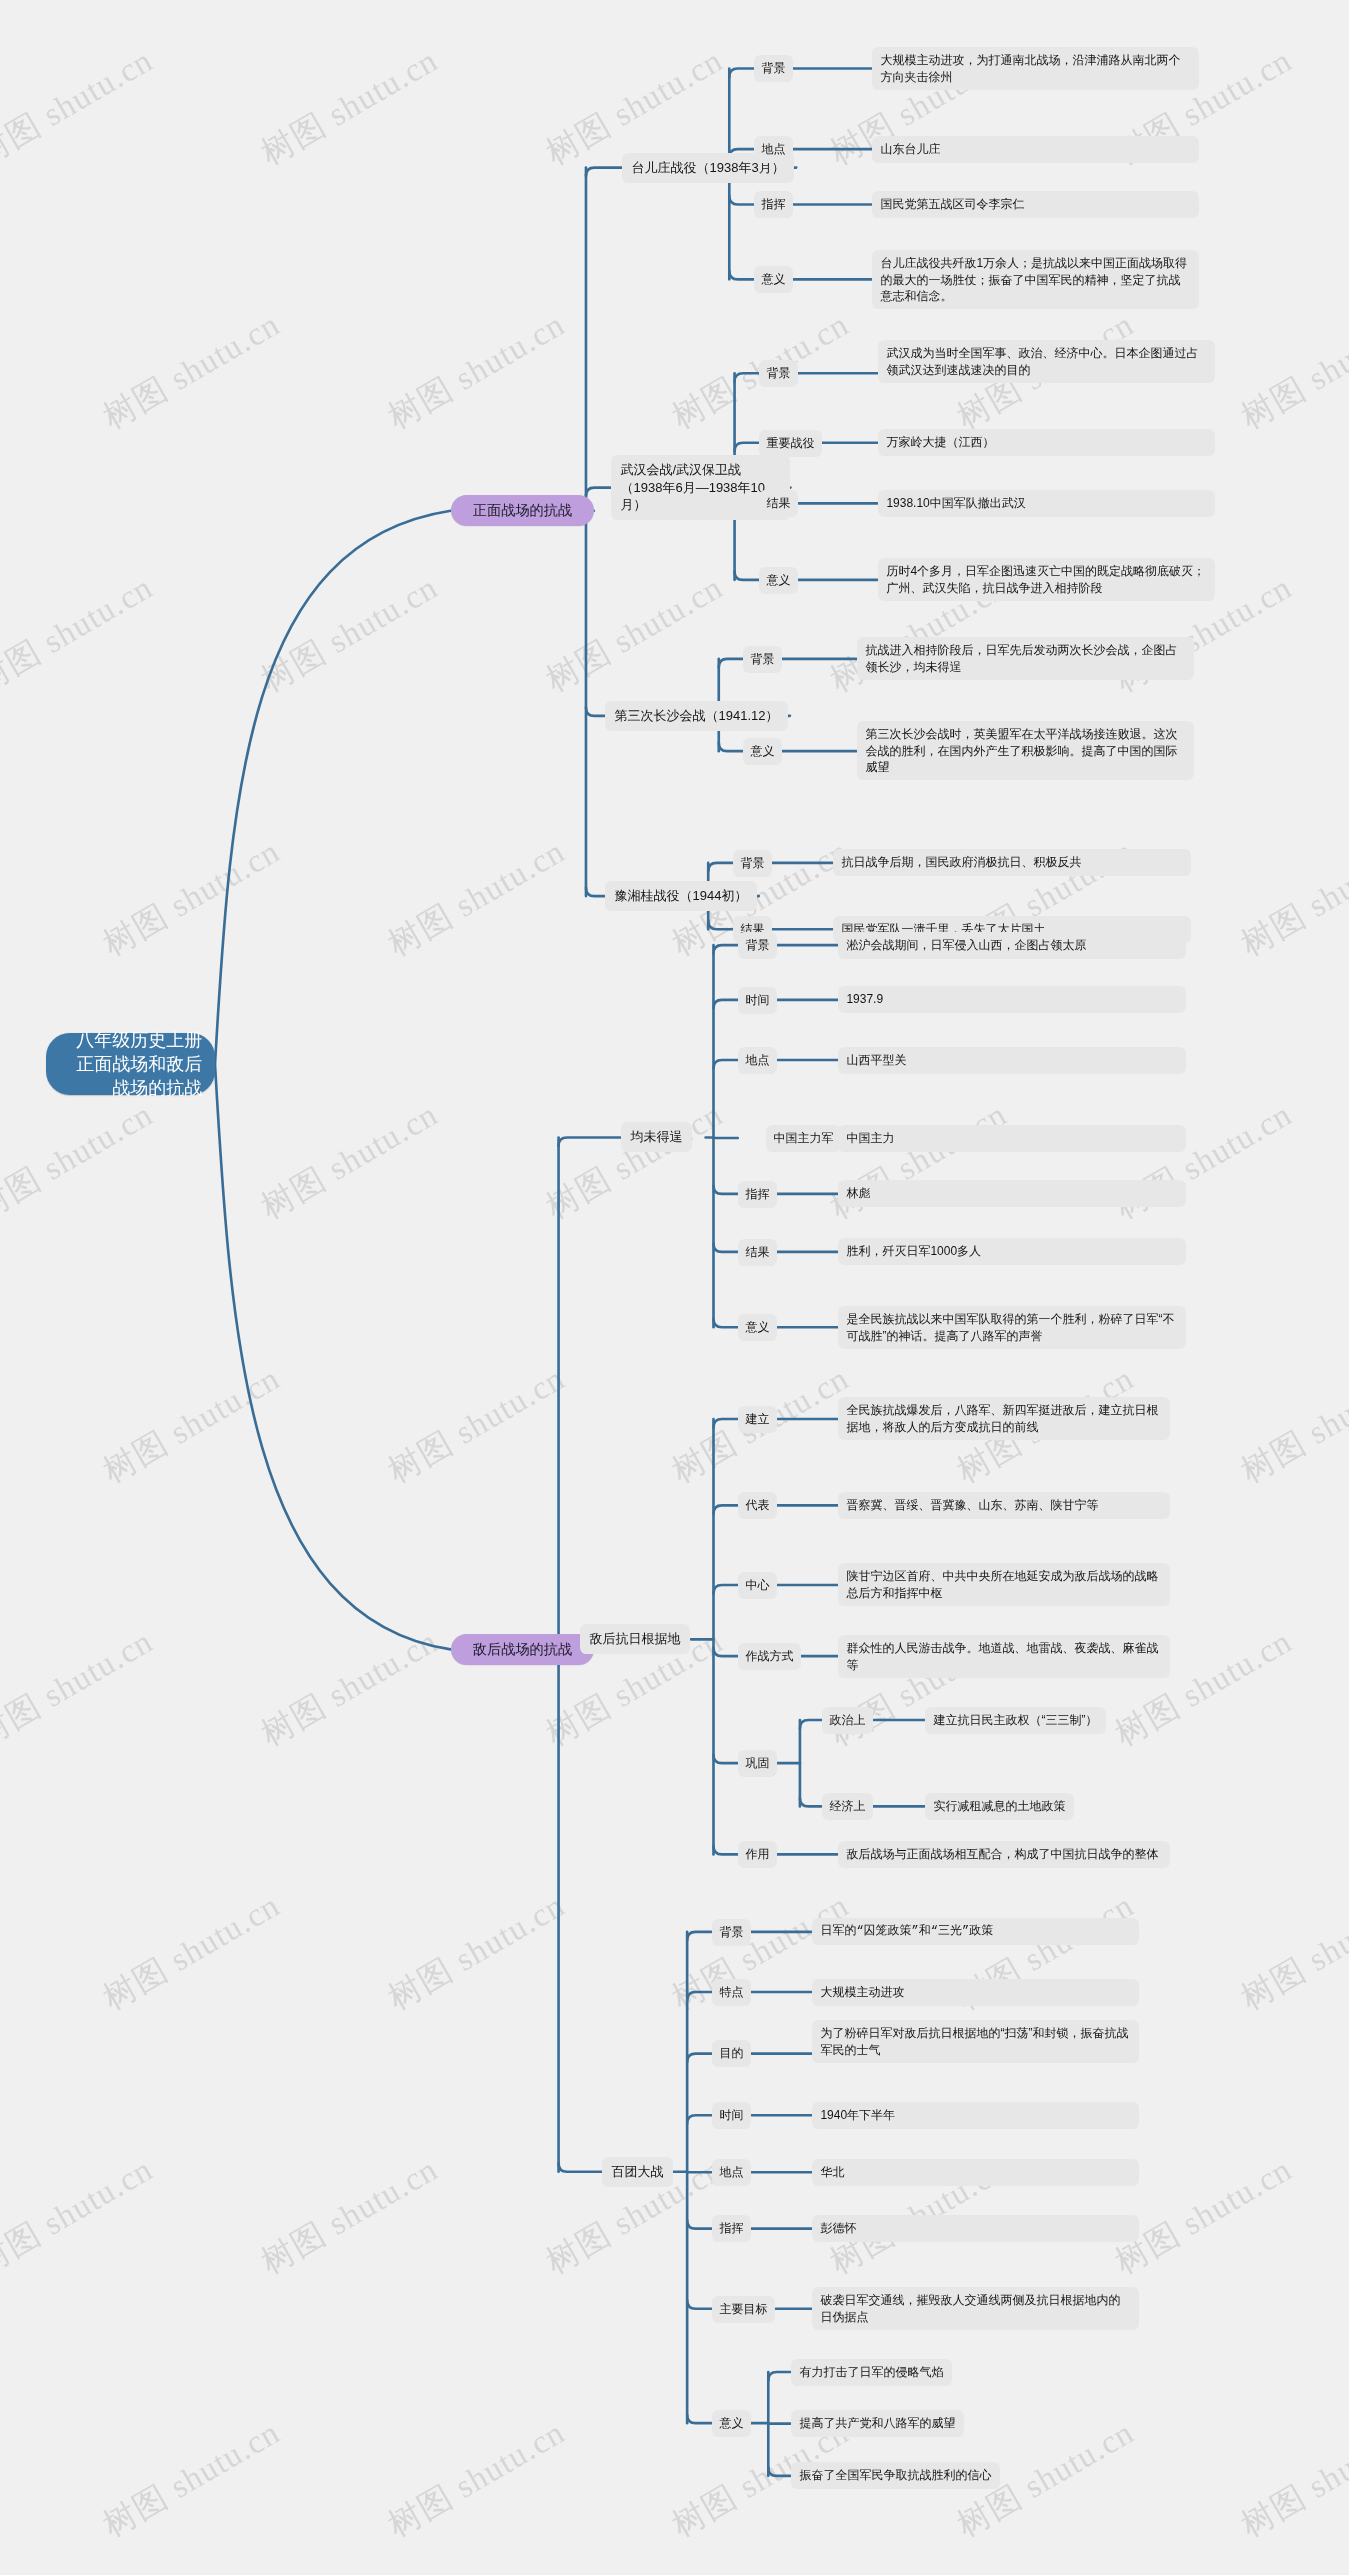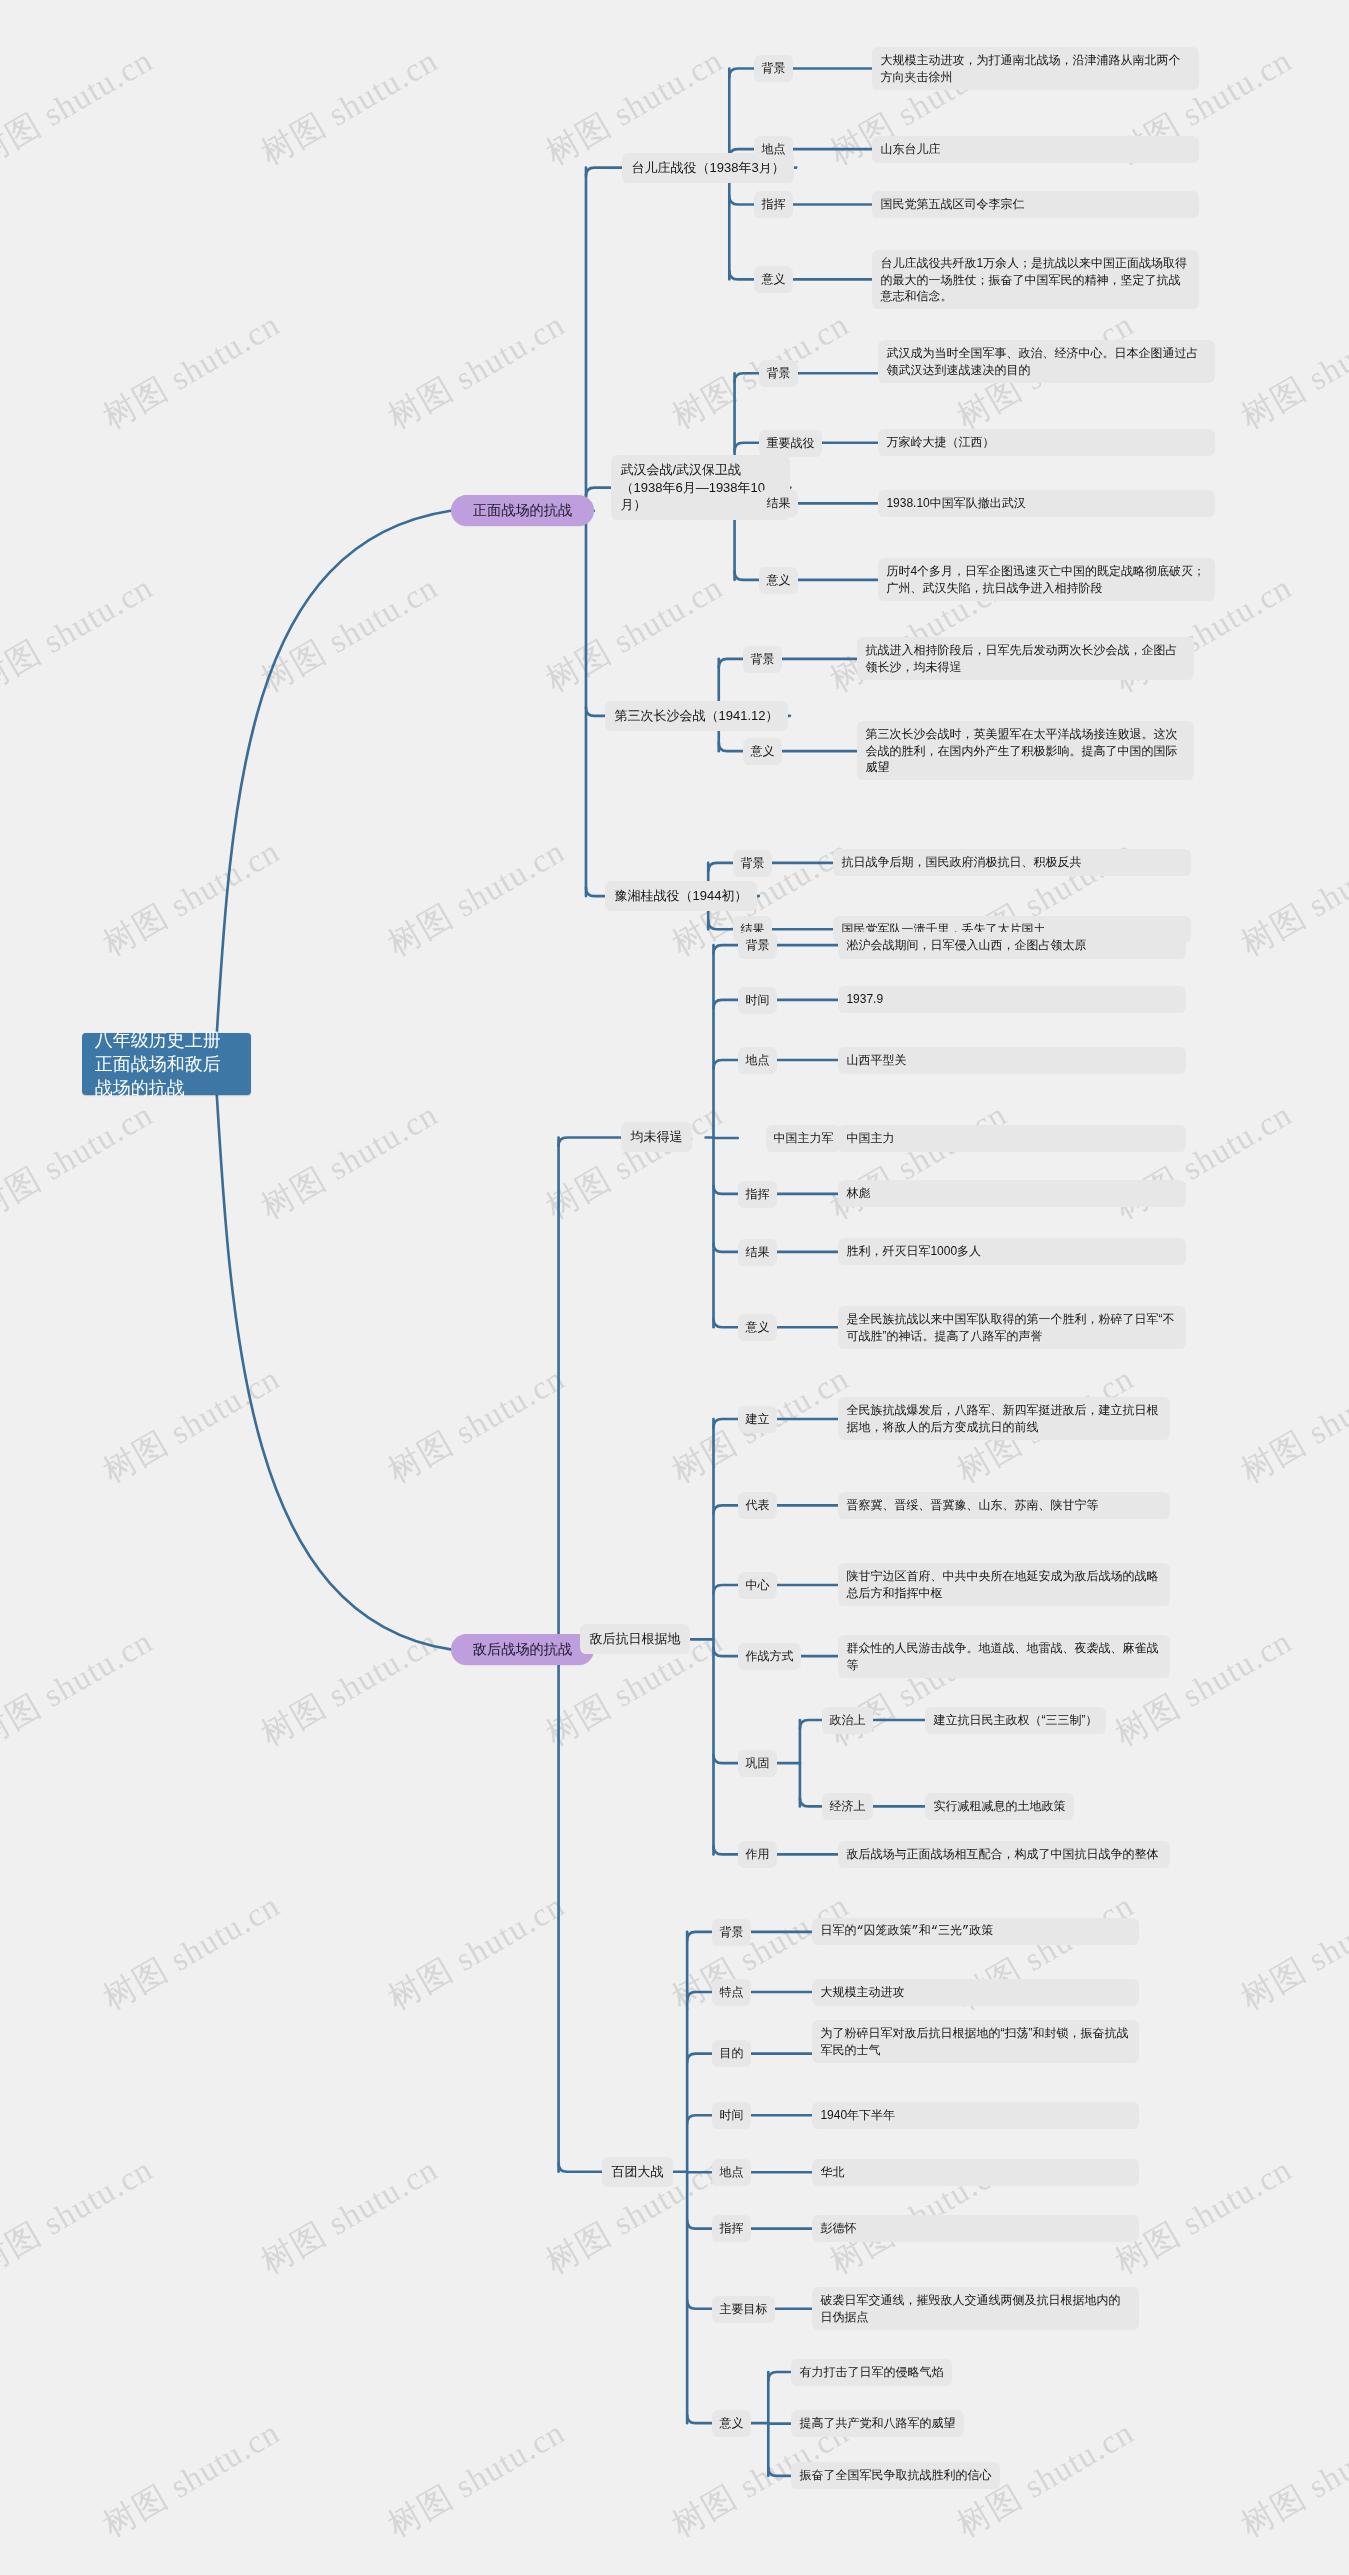--- a/index.html
+++ b/index.html
@@ -20,25 +20,24 @@
 
   
   #links{position:absolute;left:0;top:0;width:1349px;height:2576px;z-index:2;}
 
   
   .node{position:absolute;z-index:3;box-sizing:border-box;
         display:flex;align-items:center;}
   .node .txt{display:block;width:100%;}
 
   .root{
-    background:#3d77a6;color:#ffffff;border-radius:4px;
-    font-size:18px;line-height:24px;text-align:left;
+    background:#3d77a6;color:#ffffff;border-radius:24px;
+    font-size:18px;line-height:24px;text-align:right;
     padding:9.5px 12.7px;justify-content:center;
     box-shadow:0 0.5px 1.1px rgba(0,0,0,.18);
-    margin-left:36px;
   }
   .lvl1{
     background:#bf9ede;color:#1b1b2b;border-radius:16px;
     font-size:14.2px;line-height:18px;text-align:center;
     padding:6.3px 11.6px;justify-content:center;
     box-shadow:0 0.5px 1.1px rgba(0,0,0,.10);
   }
   .lvl2,.lvl3,.lvl4{
     background:#e7e7e7;color:#141414;border-radius:6.3px;
   }

